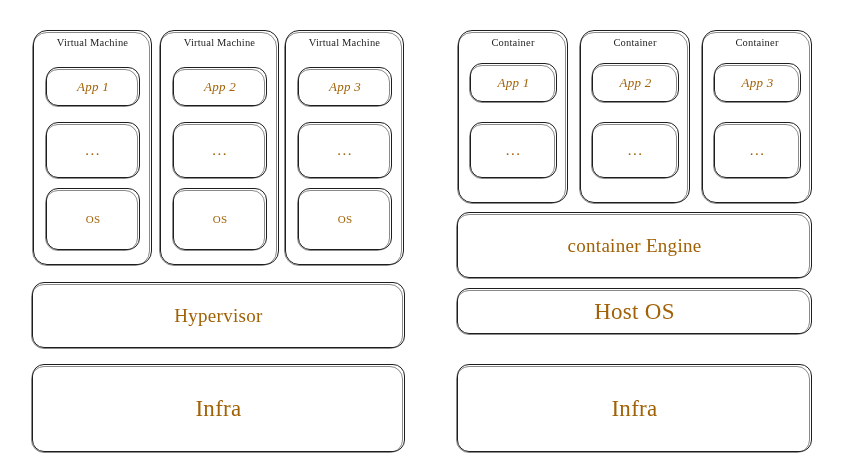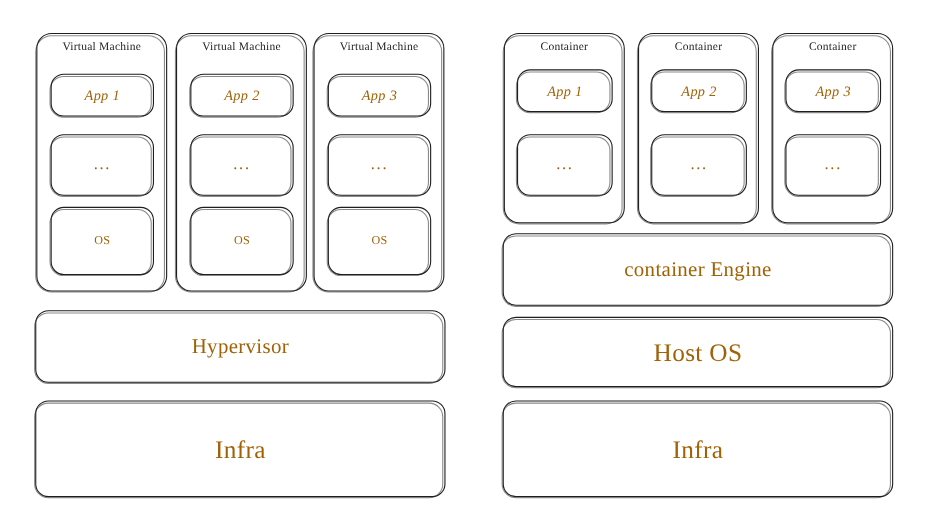--- a/index.html
+++ b/index.html
@@ -166,21 +166,21 @@
     <span class="box-label handy">App 3</span>
   </div>
   <div class="box" style="left:714px; top:122px; width:87px; height:56px;">
     <span class="box-label dots">...</span>
   </div>
 
   <div class="box" style="left:457px; top:212px; width:355px; height:66px;">
     <span class="box-label lg">container Engine</span>
   </div>
 
-  <div class="box" style="left:457px; top:288px; width:355px; height:64px;">
+  <div class="box" style="left:457px; top:288px; width:355px; height:46px;">
     <span class="box-label xl">Host OS</span>
   </div>
 
   <div class="box" style="left:457px; top:364px; width:355px; height:88px;">
     <span class="box-label xl">Infra</span>
   </div>
 
 </div>
 
 </body></html>

